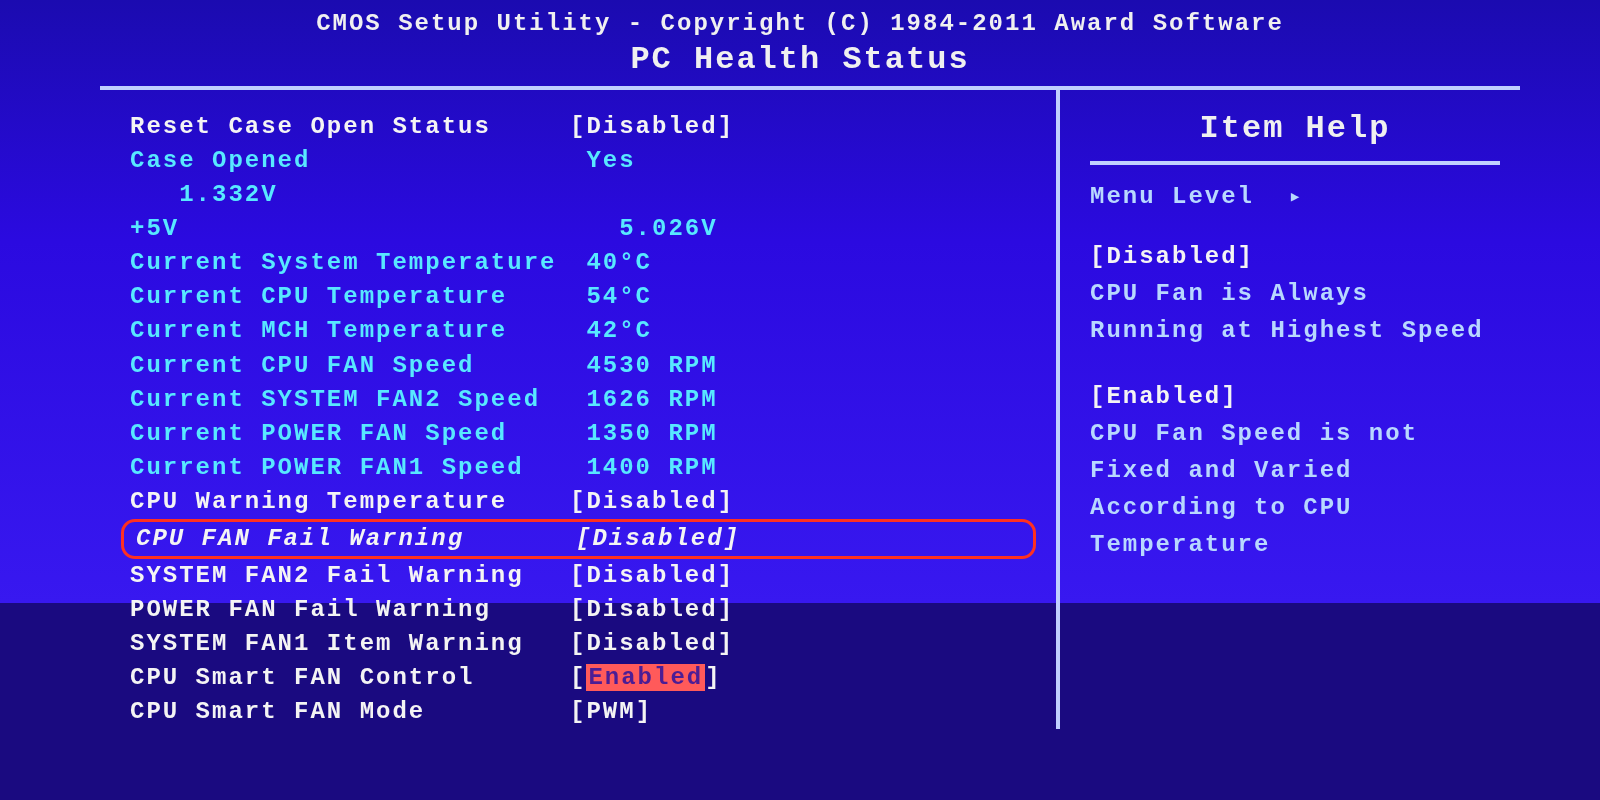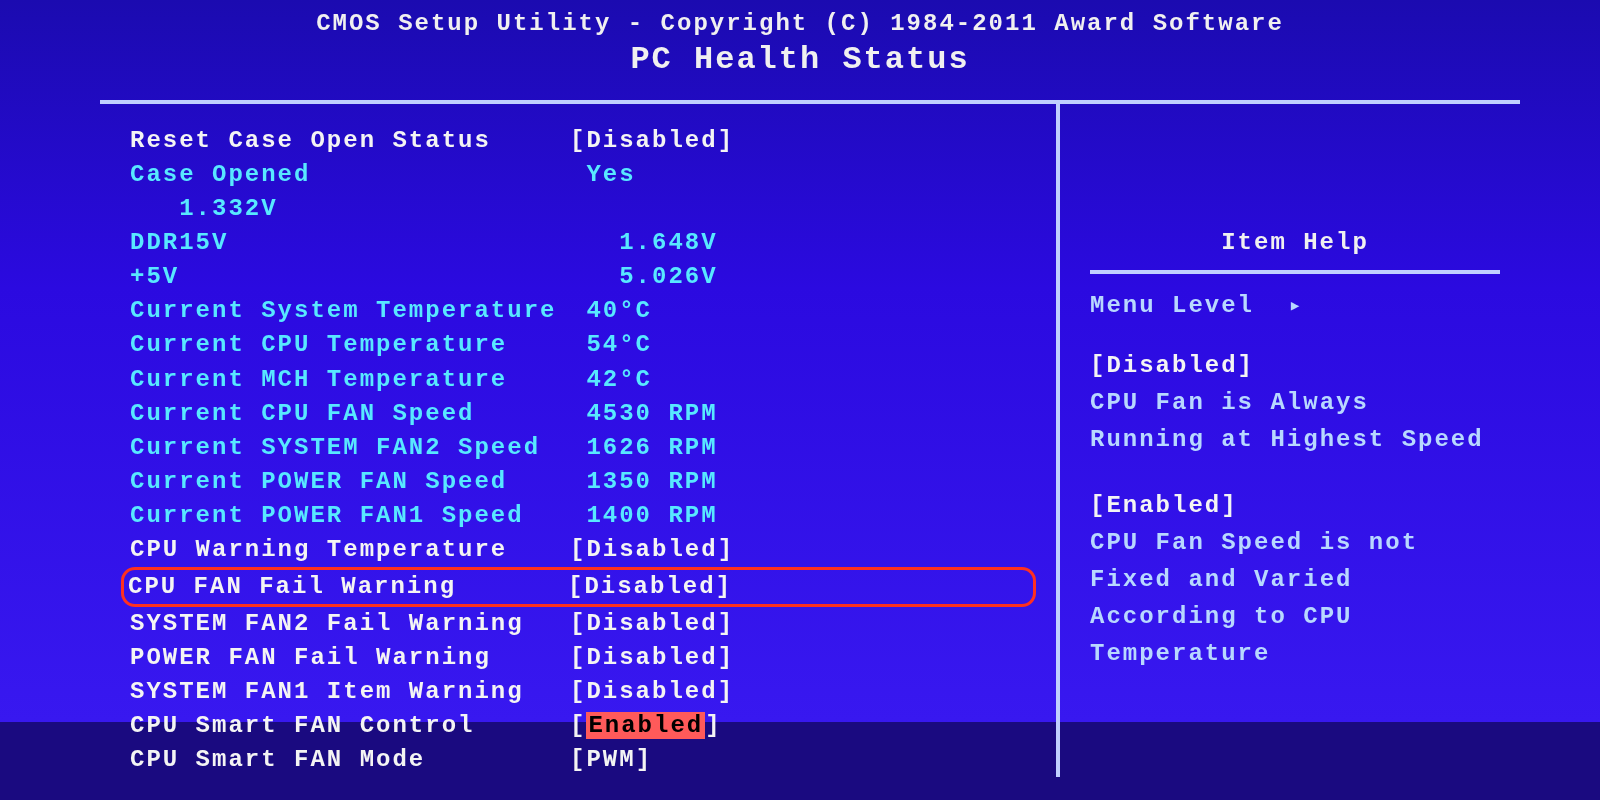--- a/index.html
+++ b/index.html
@@ -9,76 +9,76 @@
     background: #1a0a80;
     font-family: "Courier New", monospace;
     font-size: 24px;
     font-weight: bold;
     color: #e8e8e8;
     overflow: hidden;
     letter-spacing: 2px;
   }
   .screen {
     width: 1600px;
-    height: 722px;
+    height: 603px;
     background: linear-gradient(180deg, #1b0bb0 0%, #2b0ae0 40%, #3818f0 100%);
     display: flex;
     flex-direction: column;
   }
   .header {
     text-align: center;
     padding: 10px 0 8px 0;
     color: #f0f0f0;
   }
   .header-line1 { font-size: 24px; }
   .header-line2 { font-size: 32px; margin-top: 4px; }
   .body {
     flex: 1;
     display: flex;
-    margin: 14px 80px 0 100px;
+    margin: 0 80px 0 100px;
     border-top: 4px solid #c0d0ff;
-    align-items: center;
   }
   .main-panel {
     flex: 1;
     padding: 20px 20px 0 30px;
     border-right: 4px solid #c0d0ff;
   }
   .help-panel {
     width: 460px;
     padding: 20px 20px 0 30px;
     color: #b8d8ff;
   }
   .help-title {
     text-align: center;
     color: #f0f0f0;
     padding-bottom: 14px;
     border-bottom: 4px solid #c0d0ff;
     margin-bottom: 18px;
-    font-size: 24px;
+    font-size: 32px;
   }
   .row {
     display: flex;
     line-height: 1.42;
     white-space: pre;
   }
   .label { min-width: 440px; display: inline-block; }
   .value { display: inline-block; }
   .white { color: #f4f4f4; }
   .cyan { color: #58e8ff; }
   .highlight-row {
     position: relative;
     border: 3px solid #ff3020;
     border-radius: 14px;
-    padding: 0 4px;
+    padding: 0 12px;
     margin-left: -9px;
+    font-style: italic;
   }
   .selected-val {
     background: #ff5a5a;
-    color: #000000;
+    color: #4c1d95;
     padding: 0 2px;
   }
   .help-text {
     line-height: 1.55;
     white-space: pre-wrap;
   }
   .menu-level {
     color: #b8d8ff;
     margin-bottom: 28px;
   }
@@ -95,21 +95,20 @@
   <div class="header">
     <div class="header-line1">CMOS Setup Utility - Copyright (C) 1984-2011 Award Software</div>
     <div class="header-line2">PC Health Status</div>
   </div>
 
   <div class="body">
     <div class="main-panel" id="main-panel">
         <div class="row"><span class="label white">Reset Case Open Status</span><span class="value white">[<span>Disabled</span>]</span></div>
         <div class="row"><span class="label cyan">Case Opened</span><span class="value cyan"> <span>Yes</span></span></div>
         <div class="row"><span class="value cyan">   <span>1.332V</span></span></div>
-        <div class="row"><span class="label cyan">DDR15V</span><span class="value cyan">   <span>1.648V</span></span></div>
         <div class="row"><span class="label cyan">+5V</span><span class="value cyan">   <span>5.026V</span></span></div>
         <div class="row"><span class="label cyan">Current System Temperature</span><span class="value cyan"> <span>40°C</span></span></div>
         <div class="row"><span class="label cyan">Current CPU Temperature</span><span class="value cyan"> <span>54°C</span></span></div>
         <div class="row"><span class="label cyan">Current MCH Temperature</span><span class="value cyan"> <span>42°C</span></span></div>
         <div class="row"><span class="label cyan">Current CPU FAN Speed</span><span class="value cyan"> <span>4530 RPM</span></span></div>
         <div class="row"><span class="label cyan">Current SYSTEM FAN2 Speed</span><span class="value cyan"> <span>1626 RPM</span></span></div>
         <div class="row"><span class="label cyan">Current POWER FAN Speed</span><span class="value cyan"> <span>1350 RPM</span></span></div>
         <div class="row"><span class="label cyan">Current POWER FAN1 Speed</span><span class="value cyan"> <span>1400 RPM</span></span></div>
         <div class="row"><span class="label white">CPU Warning Temperature</span><span class="value white">[<span>Disabled</span>]</span></div>
         <div class="row highlight-row"><span class="label white">CPU FAN Fail Warning</span><span class="value white">[<span>Disabled</span>]</span></div>

